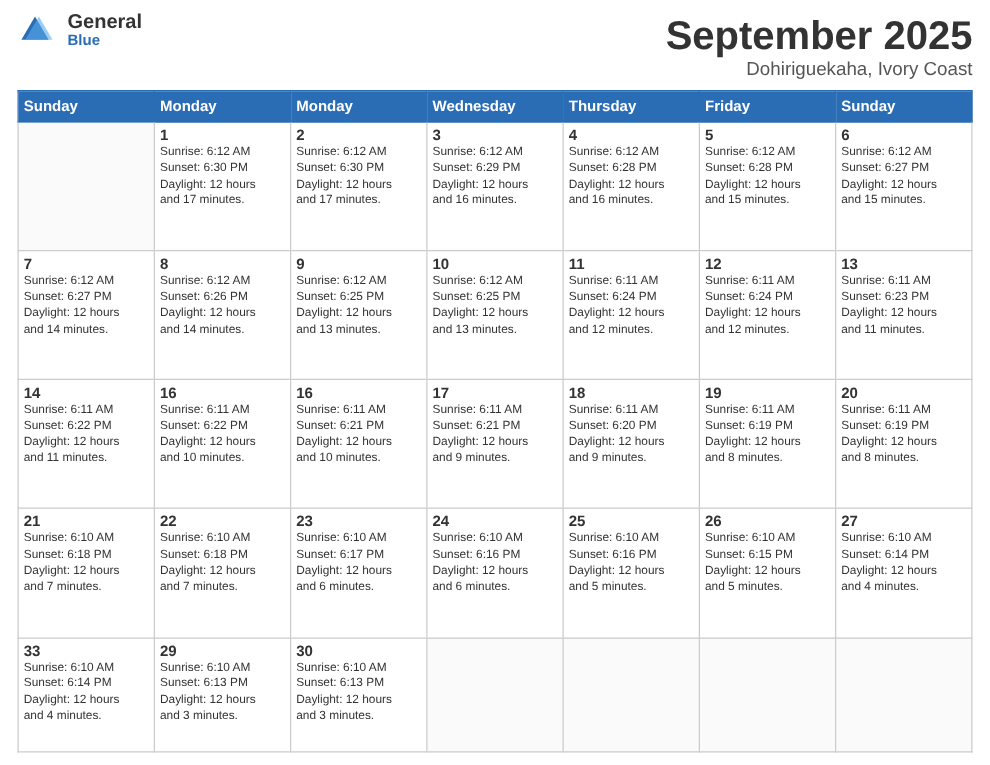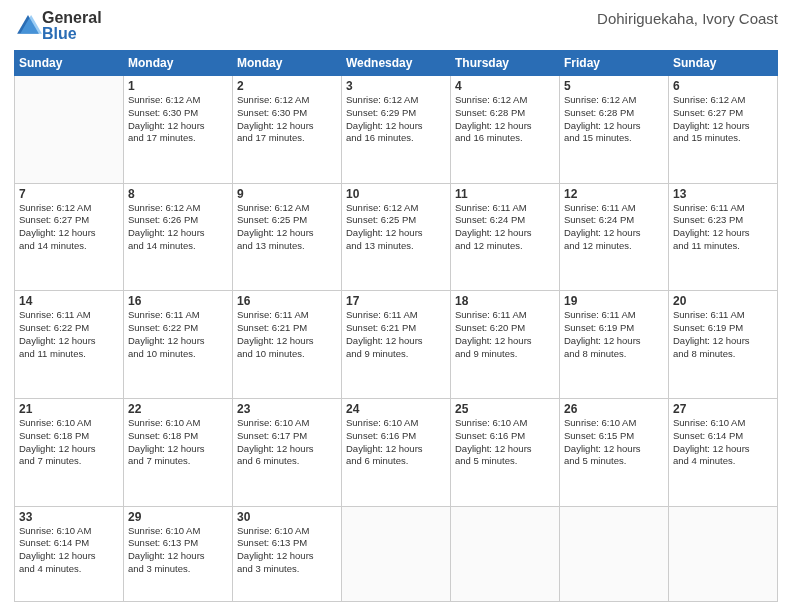--- a/index.html
+++ b/index.html
@@ -19,34 +19,34 @@
     }
     .header {
       display: flex;
       justify-content: space-between;
       align-items: flex-start;
       margin-bottom: 8px;
     }
     .logo {
       display: flex;
       align-items: center;
-      gap: 0;
+      gap: 12px;
     }
     .logo-text {
       display: flex;
       flex-direction: column;
       line-height: 1;
     }
     .logo-general {
       font-size: 16px;
       font-weight: bold;
       color: #333;
     }
     .logo-blue {
-      font-size: 16px;
+      font-size: 12px;
       font-weight: bold;
       color: #2a6db5;
     }
     .logo-icon {
       width: 28px;
       height: 28px;
     }
     .title-block {
       text-align: right;
     }
@@ -111,20 +111,21 @@
       <svg class="logo-icon" viewBox="0 0 36 36">
         <polygon points="18,4 32,28 4,28" fill="#2a6db5"></polygon>
         <polygon points="22,4 36,28 8,28" fill="#5aabee" opacity="0.6"></polygon>
       </svg>
       <div class="logo-text">
         <span class="logo-general">General</span>
         <span class="logo-blue">Blue</span>
       </div>
     </div>
     <div class="title-block">
+      <div class="title-month">September 2025</div>
       <div class="title-location">Dohiriguekaha, Ivory Coast</div>
     </div>
   </div>
 
   <table class="calendar">
     <thead>
       <tr>
       <th>Sunday</th>
           <th>Monday</th>
           <th>Monday</th>

